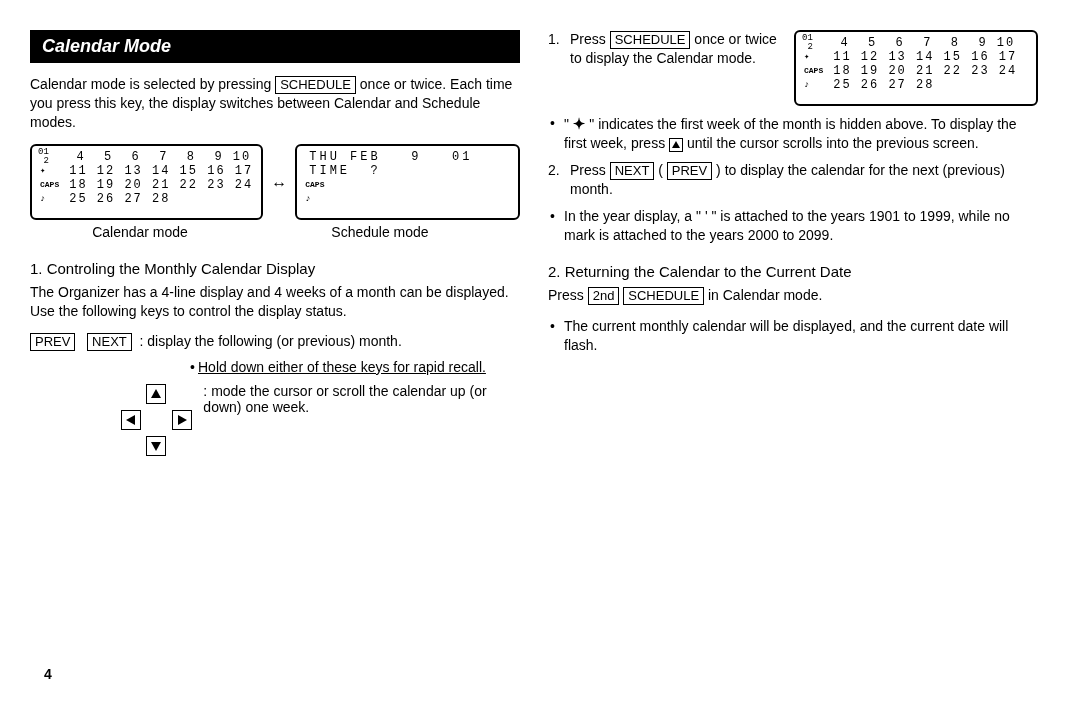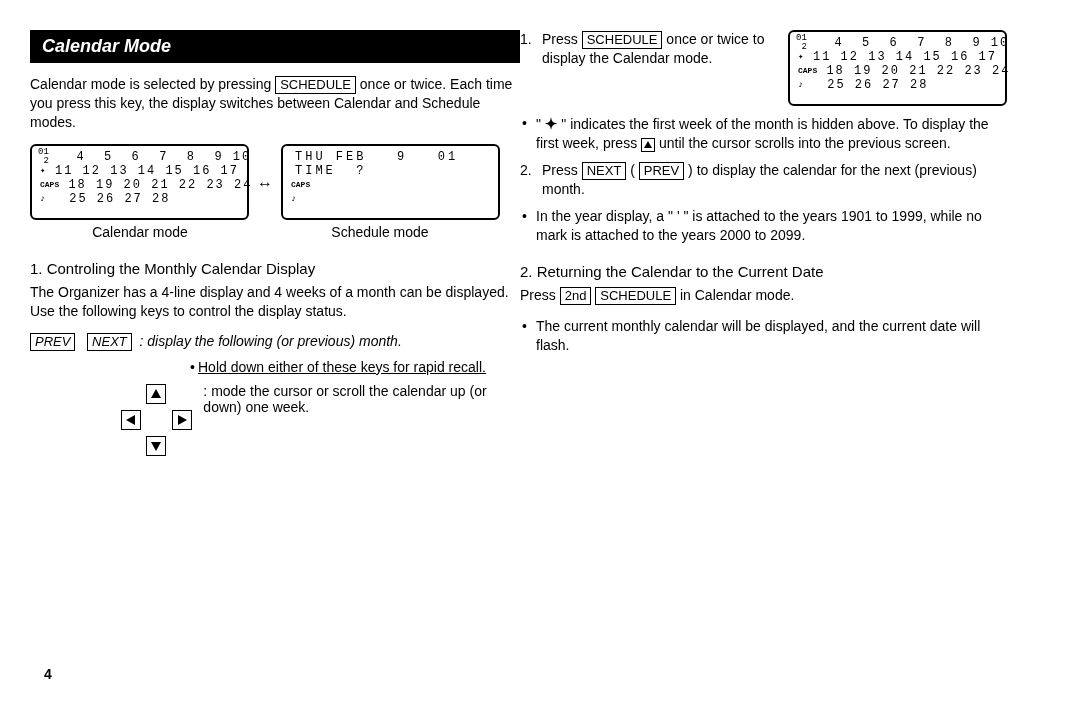--- a/index.html
+++ b/index.html
@@ -1,36 +1,36 @@
 <!DOCTYPE html>
 <html><head>
 <meta charset="utf-8">
 <style>
   * { box-sizing: border-box; margin: 0; padding: 0; }
   html, body { width: 1080px; height: 704px; background: #fff; font-family: Arial, Helvetica, sans-serif; color: #000; }
   .page { position: relative; width: 1080px; height: 704px; padding: 30px 30px 0 30px; }
-  .cols { display: flex; }
+  .cols { display: flex; gap: 28px; }
   .col { width: 490px; }
   .banner { background: #000; color: #fff; font-style: italic; font-weight: bold; font-size: 18px; padding: 6px 12px; margin-bottom: 12px; }
   .para { font-size: 14px; line-height: 1.35; margin-bottom: 12px; }
   .keycap { display: inline-block; border: 1px solid #000; padding: 0 4px; font-size: 13px; line-height: 16px; vertical-align: baseline; }
   .lcd-holder { display: flex; align-items: center; gap: 8px; margin: 6px 0 2px 0; }
-  .lcd { border: 2px solid #000; border-radius: 6px; padding: 4px 8px 4px 8px; width: 219px; height: 76px; font-family: "Courier New", monospace; font-size: 12px; line-height: 14px; letter-spacing: 2px; position: relative; }
+  .lcd { border: 2px solid #000; border-radius: 6px; padding: 4px 8px 4px 8px; width: 244px; height: 76px; font-family: "Courier New", monospace; font-size: 12px; line-height: 14px; letter-spacing: 2px; position: relative; }
   .lcd-line { white-space: pre; }
   .lcd .corner { position: absolute; top: 2px; left: 6px; font-size: 9px; line-height: 9px; letter-spacing: 0; }
   .lcd .row2 { display: flex; align-items: center; }
   .lcd .sym { font-size: 9px; letter-spacing: 0; width: 20px; display: inline-block; }
   .lcd .caps { font-size: 8px; font-weight: bold; letter-spacing: 0; width: 20px; display: inline-block; }
   .lcd .note { font-size: 9px; letter-spacing: 0; width: 20px; display: inline-block; }
   .arrow-between { font-size: 16px; }
   .caption-row { display: flex; margin-top: 4px; margin-bottom: 20px; font-size: 14px; }
   .caption-row .cap-a { width: 220px; text-align: center; }
   .caption-row .cap-b { width: 220px; text-align: center; margin-left: 20px; }
   .h2 { font-weight: normal; font-size: 15px; margin: 10px 0 6px 0; }
-  .key-row { font-size: 14px; margin-bottom: 8px; font-style: italic; }
+  .key-row { font-size: 14px; margin-bottom: 8px; }
   .sub-list { font-size: 14px; margin-left: 160px; margin-bottom: 8px; text-decoration: underline; }
   .sub-list .dot { display: inline-block; width: 8px; }
   .arrow-grid { display: inline-block; vertical-align: top; margin-left: 90px; }
   .arrow-grid .r { text-align: center; }
   .arrowbox { display: inline-block; width: 20px; height: 20px; border: 1.5px solid #000; position: relative; margin: 1px; }
   .arrowbox svg { position: absolute; top: 2px; left: 2px; }
   .move-desc { display: inline-block; vertical-align: top; font-size: 14px; margin-left: 6px; width: 290px; }
   .col2-top { display: flex; gap: 8px; }
   .col2-text { width: 260px; font-size: 14px; line-height: 1.35; }
   .col2-lcd { }

